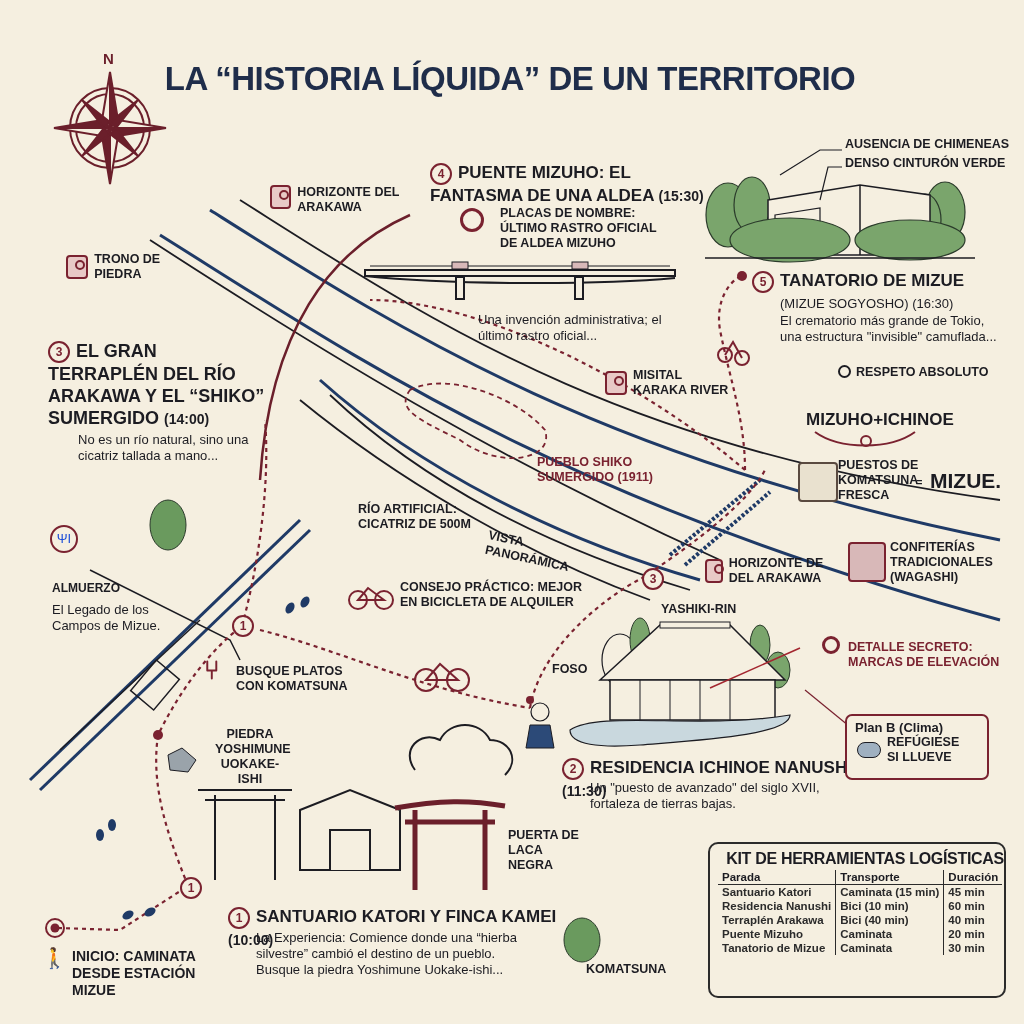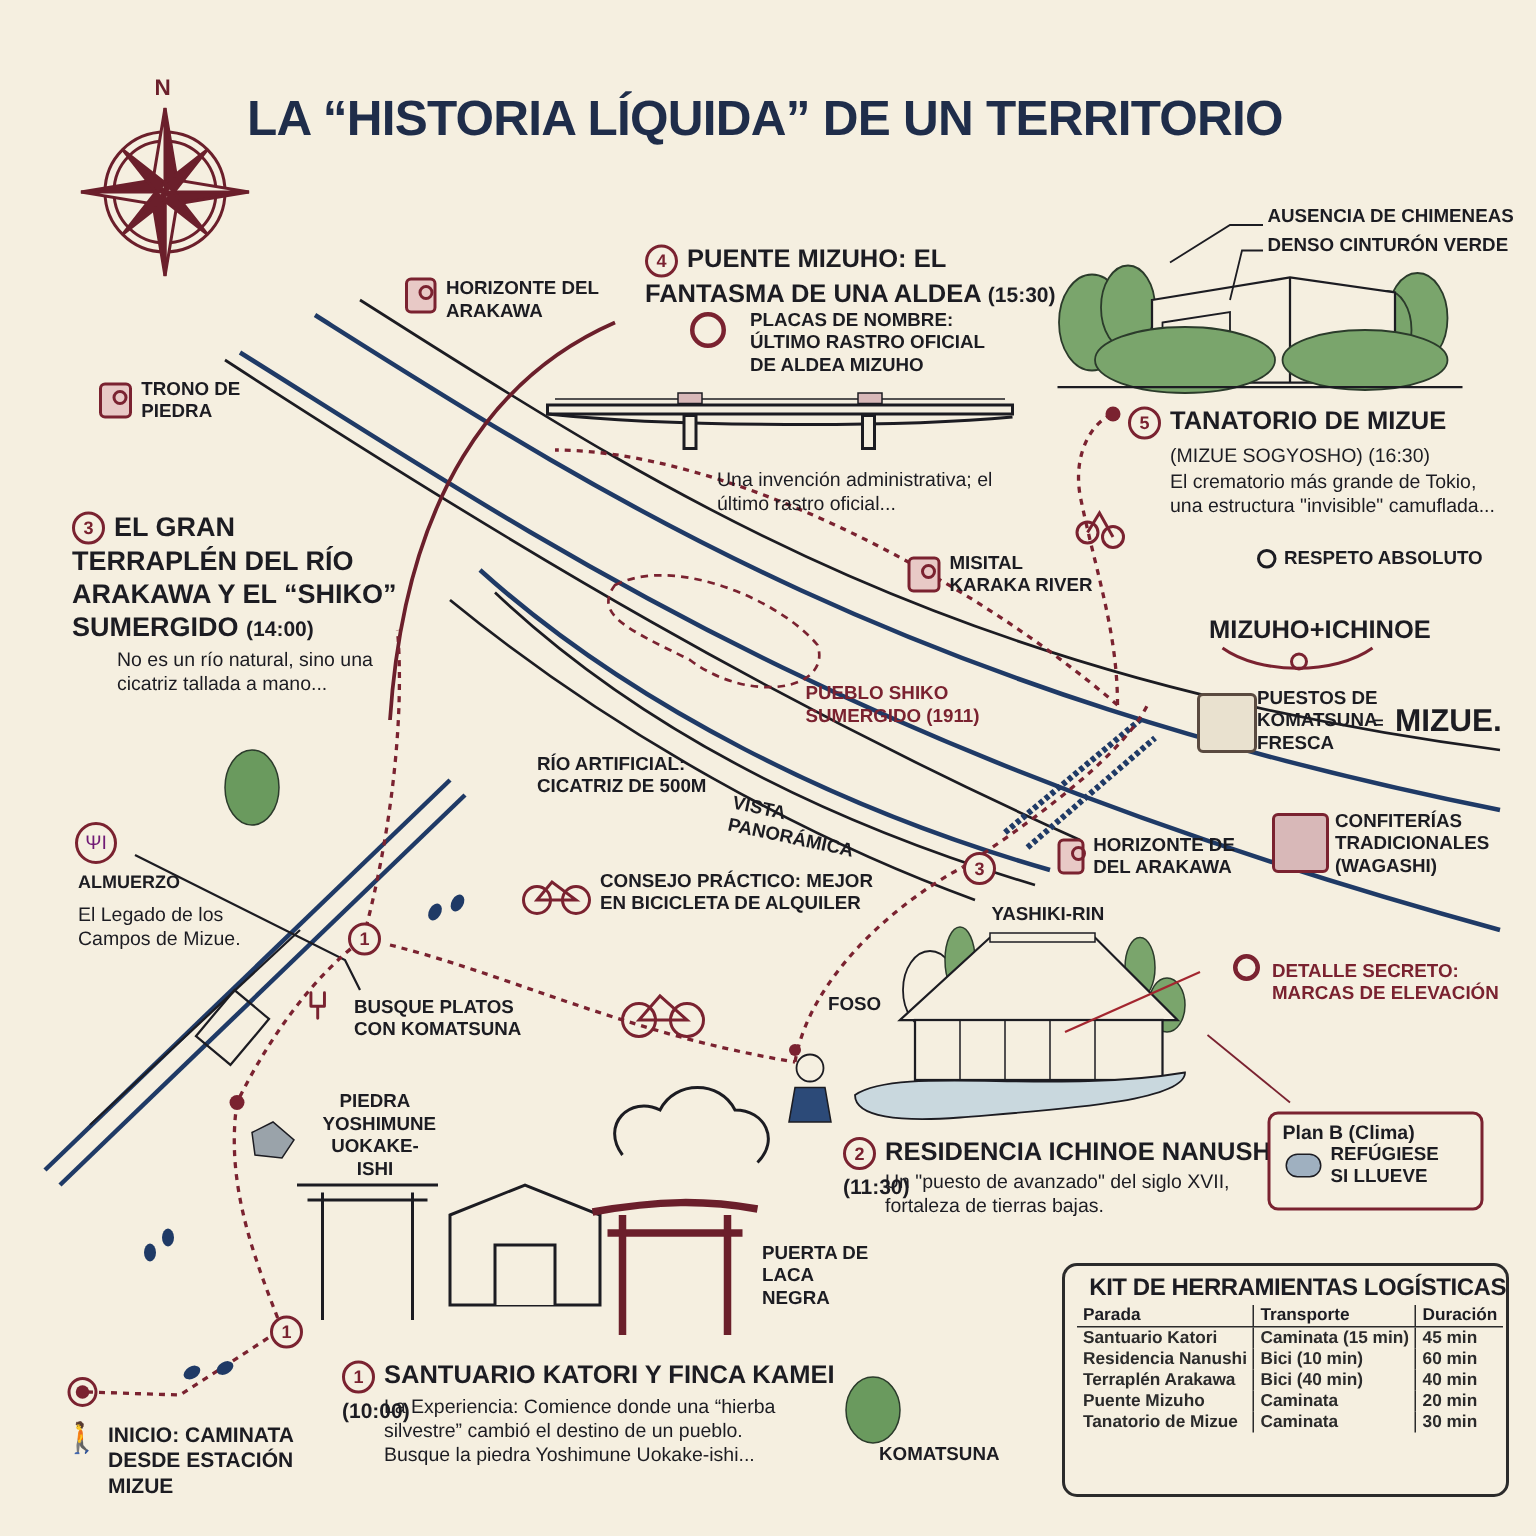--- a/index.html
+++ b/index.html
@@ -12,21 +12,21 @@
   .head .time{font-size:14px;font-weight:bold;}
   .desc{font-size:13px;line-height:16px;color:#1c1c22;}
   .num{display:inline-block;width:18px;height:18px;border:2px solid #7a2230;border-radius:50%;color:#7a2230;font-size:12px;font-weight:bold;text-align:center;line-height:18px;margin-right:6px;vertical-align:middle;background:#f5efe0;}
   .icon{display:inline-block;vertical-align:middle;}
   .kit{left:708px;top:842px;width:294px;height:152px;border:2px solid #2b2b2b;border-radius:10px;background:#f5efe0;}
   .kit h3{margin:6px 0 2px 0;text-align:right;font-size:16px;font-weight:bold;letter-spacing:-0.3px;}
   .kit table{border-collapse:collapse;font-size:11.5px;margin-left:8px;}
   .kit th{text-align:left;font-weight:bold;border-bottom:1.5px solid #2b2b2b;padding:1px 4px;}
   .kit td{padding:1px 4px;font-weight:bold;color:#2b2b2b;}
   .kit td+td,.kit th+th{border-left:1.5px solid #2b2b2b;}
-  .planb{left:845px;top:741px;width:140px;height:62px;border:2px solid #7a2230;border-radius:7px;background:#f5efe0;}
+  .planb{left:845px;top:714px;width:140px;height:62px;border:2px solid #7a2230;border-radius:7px;background:#f5efe0;}
 </style>
 </head>
 <body>
 
 <svg class="abs" style="left:0;top:0" width="1024" height="1024" viewBox="0 0 1024 1024">
 
   <g fill="none" stroke="#1f3a66" stroke-width="3">
     <path d="M210 210 C 400 330, 600 460, 1000 540"></path>
     <path d="M160 235 C 360 360, 560 500, 1000 620"></path>
     <path d="M320 380 C 420 470, 560 540, 700 580"></path>
@@ -221,21 +221,21 @@
 <div class="abs lbl" style="left:500px;top:206px;width:160px">PLACAS DE NOMBRE: ÚLTIMO RASTRO OFICIAL DE ALDEA MIZUHO</div>
 <div class="abs desc" style="left:478px;top:312px;width:210px">Una invención administrativa; el último rastro oficial...</div>
 
 <div class="abs lbl" style="left:845px;top:137px;width:180px">AUSENCIA DE CHIMENEAS</div>
 <div class="abs lbl" style="left:845px;top:156px;width:180px">DENSO CINTURÓN VERDE</div>
 <div class="abs head" style="left:752px;top:270px;width:250px">
   <span class="num">5</span><span>TANATORIO DE MIZUE</span>
 </div>
 <div class="abs lbl" style="left:780px;top:296px;width:220px;font-weight:normal;font-size:13px">(MIZUE SOGYOSHO) (16:30)</div>
 <div class="abs desc" style="left:780px;top:313px;width:225px">El crematorio más grande de Tokio, una estructura "invisible" camuflada...</div>
-<div class="abs lbl" style="left:838px;top:365px;width:160px;display:flex;gap:5px;align-items:center">
+<div class="abs lbl" style="left:838px;top:365px;width:160px;display:flex;gap:5px;">
   <span class="icon" style="width:13px;height:13px;border:2px solid #1c1c22;border-radius:50%;position:relative;box-sizing:border-box"></span>
   <span>RESPETO ABSOLUTO</span>
 </div>
 
 <div class="abs" style="left:780px;top:410px;width:200px;display:flex;justify-content:center;font-size:17px;font-weight:bold">
   <span>MIZUHO</span>
   <span style="color:#1c1c22">+</span>
   <span>ICHINOE</span>
 </div>
 <div class="abs" style="left:798px;top:462px;width:36px;height:36px;border:2px solid #5a4a40;border-radius:4px;background:#e9e1cf"></div>
@@ -250,21 +250,21 @@
   <span class="time">(14:00)</span>
 </div>
 <div class="abs desc" style="left:78px;top:432px;width:200px">No es un río natural, sino una cicatriz tallada a mano...</div>
 
 <div class="abs lbl lbl-red" style="left:537px;top:455px;width:120px">PUEBLO SHIKO SUMERGIDO (1911)</div>
 <div class="abs lbl" style="left:358px;top:502px;width:120px">RÍO ARTIFICIAL: CICATRIZ DE 500M</div>
 <div class="abs lbl" style="left:490px;top:528px;width:120px;transform:rotate(12deg);transform-origin:left top">VISTA PANORÁMICA</div>
 <div class="abs lbl" style="left:400px;top:580px;width:200px">CONSEJO PRÁCTICO: MEJOR EN BICICLETA DE ALQUILER</div>
 <div class="abs" style="left:642px;top:568px;width:18px;height:18px;border:2px solid #7a2230;border-radius:50%;background:#f5efe0;color:#7a2230;font-size:12px;font-weight:bold;text-align:center;line-height:18px">3</div>
 
-<div class="abs" style="left:50px;top:548px;width:24px;height:24px;border:2px solid #7a2230;border-radius:50%;color:#701a75;font-size:13px;text-align:center;line-height:24px">ΨΙ</div>
+<div class="abs" style="left:50px;top:525px;width:24px;height:24px;border:2px solid #7a2230;border-radius:50%;color:#1d4ed8;font-size:13px;text-align:center;line-height:24px">ΨΙ</div>
 <div class="abs head" style="left:52px;top:578px;font-size:12px">ALMUERZO</div>
 <div class="abs desc" style="left:52px;top:602px;width:120px">El Legado de los Campos de Mizue.</div>
 <div class="abs" style="left:232px;top:615px;width:18px;height:18px;border:2px solid #7a2230;border-radius:50%;background:#f5efe0;color:#7a2230;font-size:12px;font-weight:bold;text-align:center;line-height:18px">1</div>
 <div class="abs" style="left:204px;top:655px;color:#7a2230;font-size:26px;font-weight:bold">⑂</div>
 <div class="abs lbl" style="left:236px;top:664px;width:120px">BUSQUE PLATOS CON KOMATSUNA</div>
 
 <div class="abs lbl" style="left:661px;top:602px">YASHIKI-RIN</div>
 <div class="abs lbl" style="left:552px;top:662px">FOSO</div>
 <div class="abs" style="left:822px;top:636px;width:18px;height:18px;border:3px solid #7a2230;border-radius:50%;box-sizing:border-box"></div>
 <div class="abs lbl lbl-red" style="left:848px;top:640px;width:175px">DETALLE SECRETO: MARCAS DE ELEVACIÓN</div>

